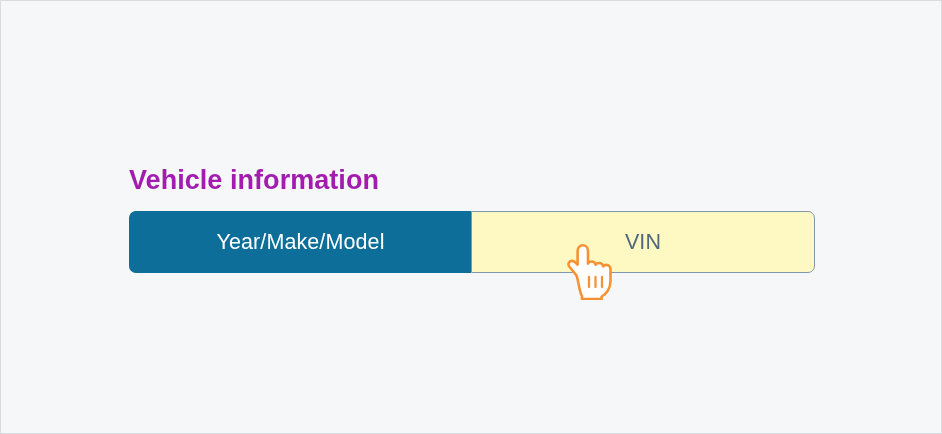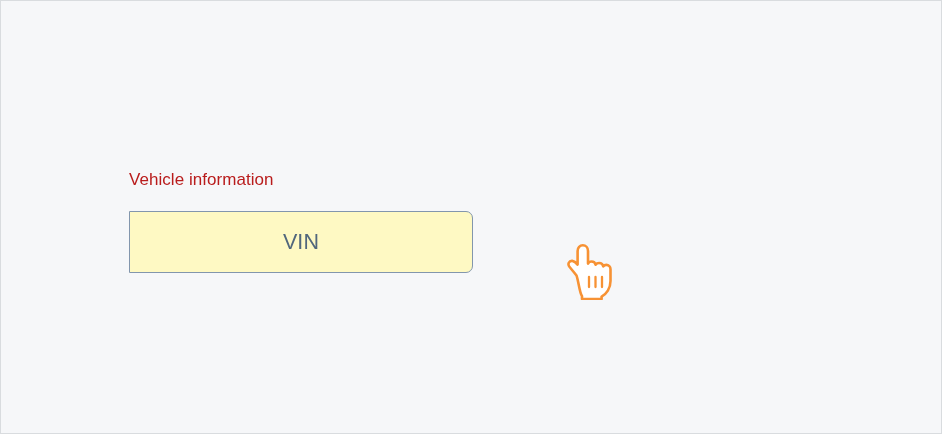--- a/index.html
+++ b/index.html
@@ -25,26 +25,26 @@
 
   
   .form-group {
     position: absolute;
     left: 128px;
     top: 166px;
     width: 686px;
   }
 
   .field-label {
-    font-size: 17px;
+    font-size: 27px;
     line-height: 26px;
-    color: #b91c1c;
+    color: #a21caf;
     letter-spacing: 0.05px;
     white-space: nowrap;
-    font-weight: 400;
+    font-weight: 700;
   }
 
   
   .segmented-control {
     position: absolute;
     left: 128px;
     top: 210px;
     width: 686px;
     height: 62px;
     display: flex;
@@ -102,20 +102,23 @@
 <body>
 
 <div class="screen">
 
   <div class="form-group">
     <div class="field-label">Vehicle information</div>
   </div>
 
   <div class="segmented-control">
 
+    <div class="segment segment-active">
+      <span>Year/Make/Model</span>
+    </div>
 
     <div class="segment segment-inactive">
       <span>VIN</span>
     </div>
 
   </div>
 
   <div class="cursor-hand">
     <svg viewBox="0 0 52 58" xmlns="http://www.w3.org/2000/svg">
       <path d="M12.5 33.5

